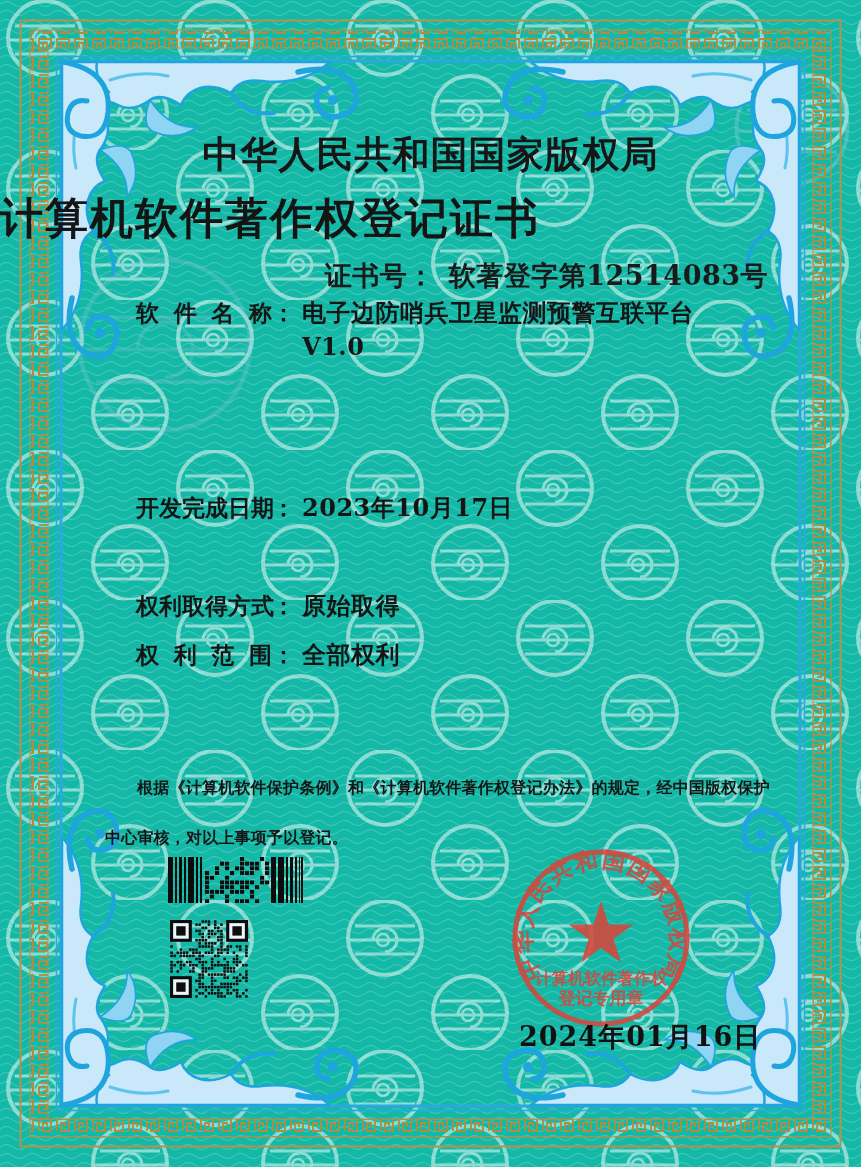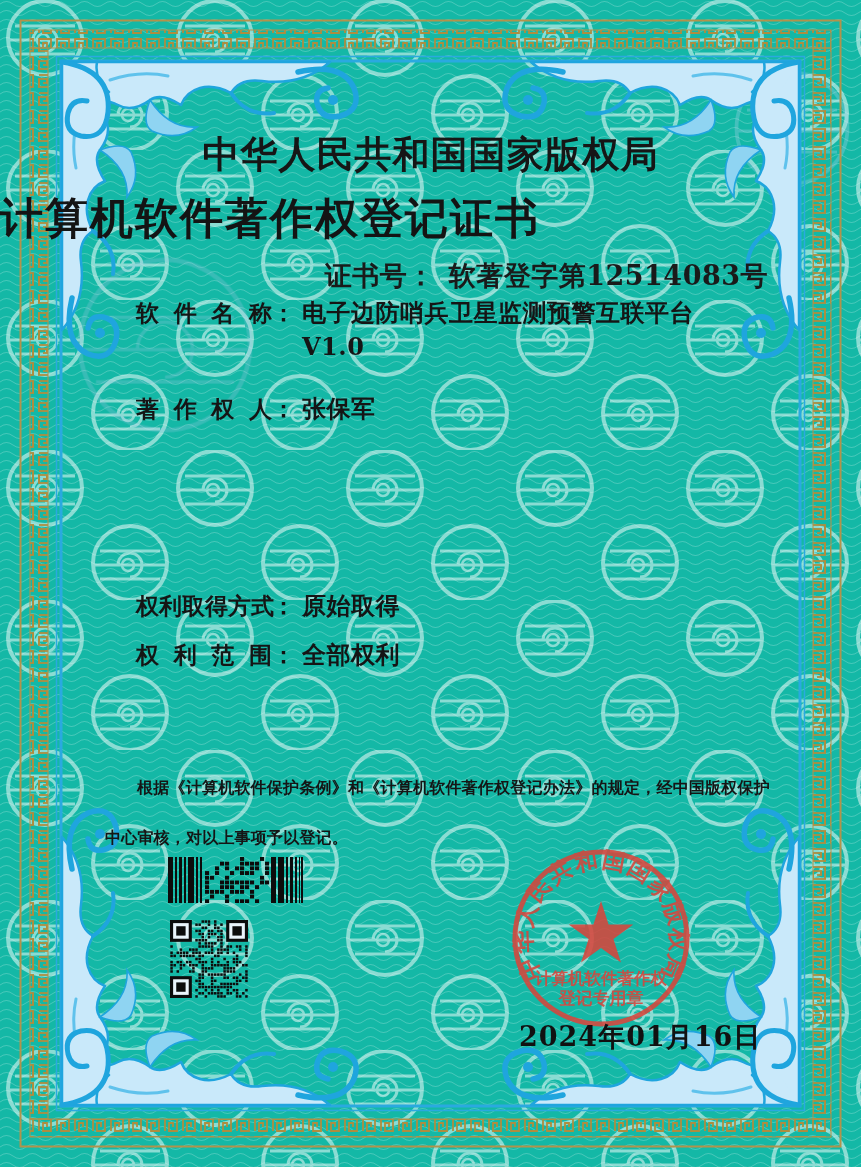--- a/index.html
+++ b/index.html
@@ -139,22 +139,22 @@
     <div class="title2">计算机软件著作权登记证书</div>
 
     <div class="certno">
       <span>证书号：</span><span class="gap"></span><span>软著登字第12514083号</span>
     </div>
 
     <div class="frow" style="top:296px">
       <span class="flabel">软件名称</span><span class="fsep">：</span><span class="fvalue">电子边防哨兵卫星监测预警互联平台
 V1.0</span>
     </div>
-    <div class="frow" style="top:392px">
-      <span class="flabel">著作权人</span><span class="fsep">：</span><span class="fvalue">张保军</span>
+    <div class="frow" style="top:491px">
+      <span class="flabel">开发完成日期</span><span class="fsep">：</span><span class="fvalue">2023年10月17日</span>
     </div>
     <div class="frow" style="top:638px">
       <span class="flabel">权利范围</span><span class="fsep">：</span><span class="fvalue">全部权利</span>
     </div>
     <div class="frow" style="top:589px">
       <span class="flabel">权利取得方式</span><span class="fsep">：</span><span class="fvalue">原始取得</span>
     </div>
 
     <div class="statement">根据《计算机软件保护条例》和《计算机软件著作权登记办法》的规定，经中国版权保护中心审核，对以上事项予以登记。</div>
 

